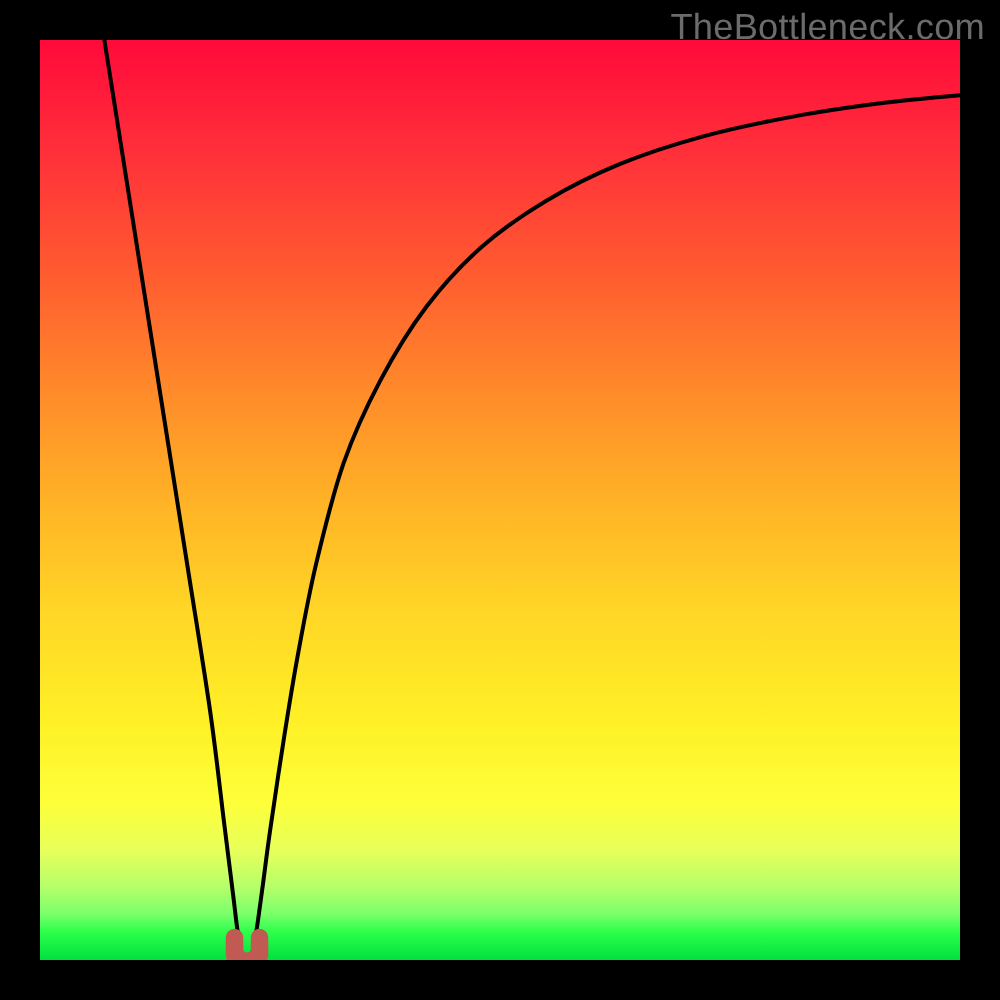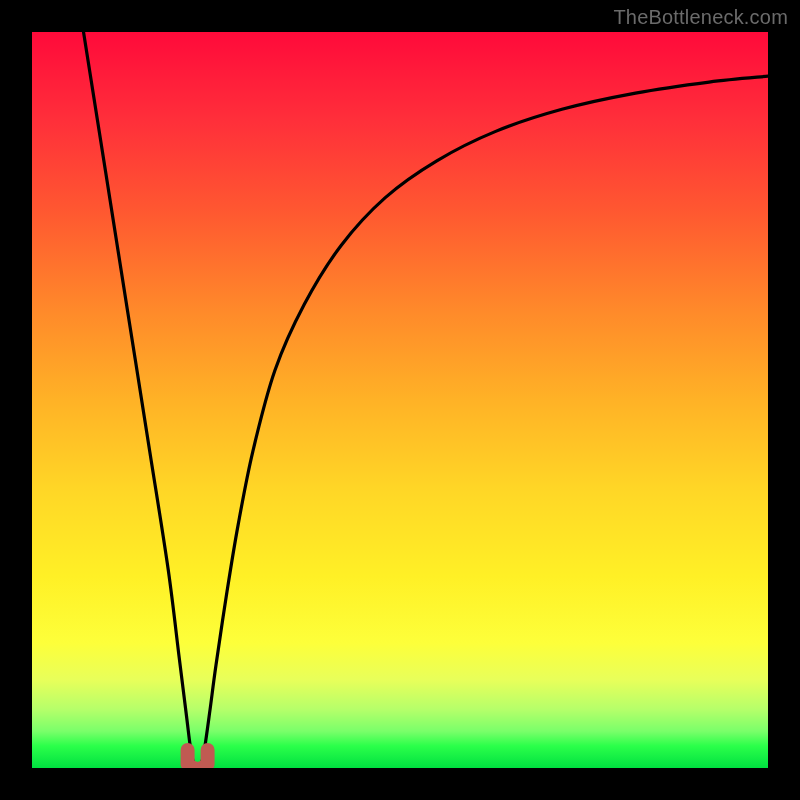--- a/index.html
+++ b/index.html
@@ -31,21 +31,21 @@
       #7aff6a 95%,
       #2bff4a 97%,
       #00e040 100%
     );
   }
   .watermark {
     position: absolute;
     top: 6px;
     right: 12px;
     color: #6b6b6b;
-    font-size: 20px;
+    font-size: 29px;
     font-weight: 400;
     letter-spacing: 0.2px;
     user-select: none;
   }
   svg.curve {
     position: absolute;
     left: 0;
     top: 0;
     width: 736px;
     height: 736px;

